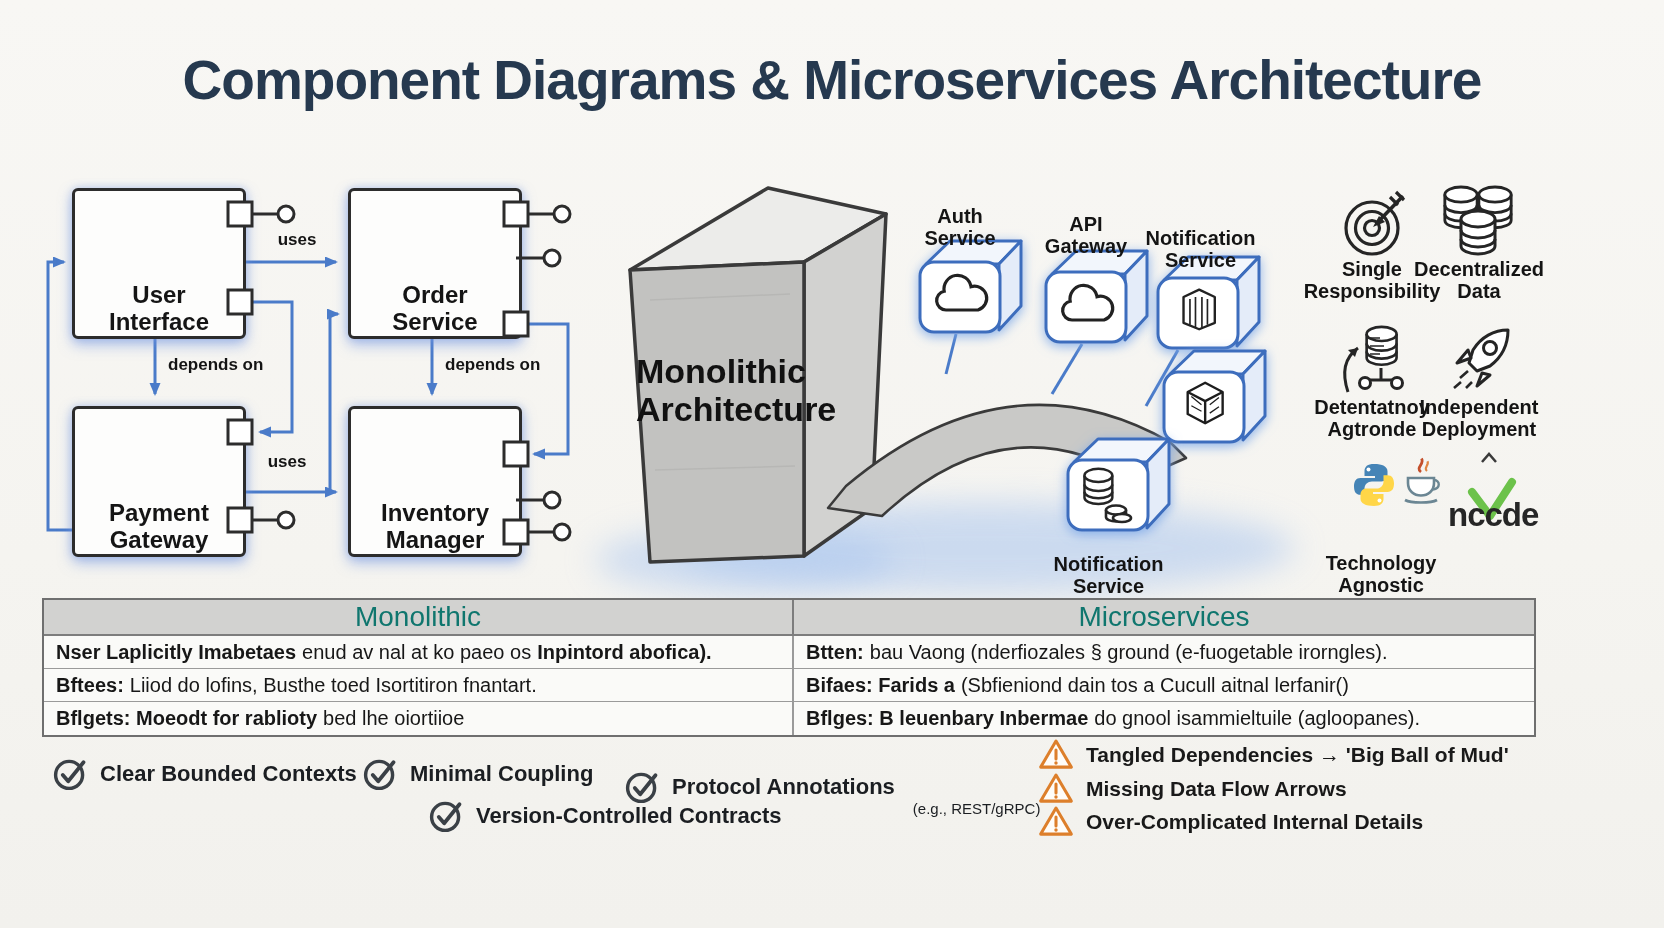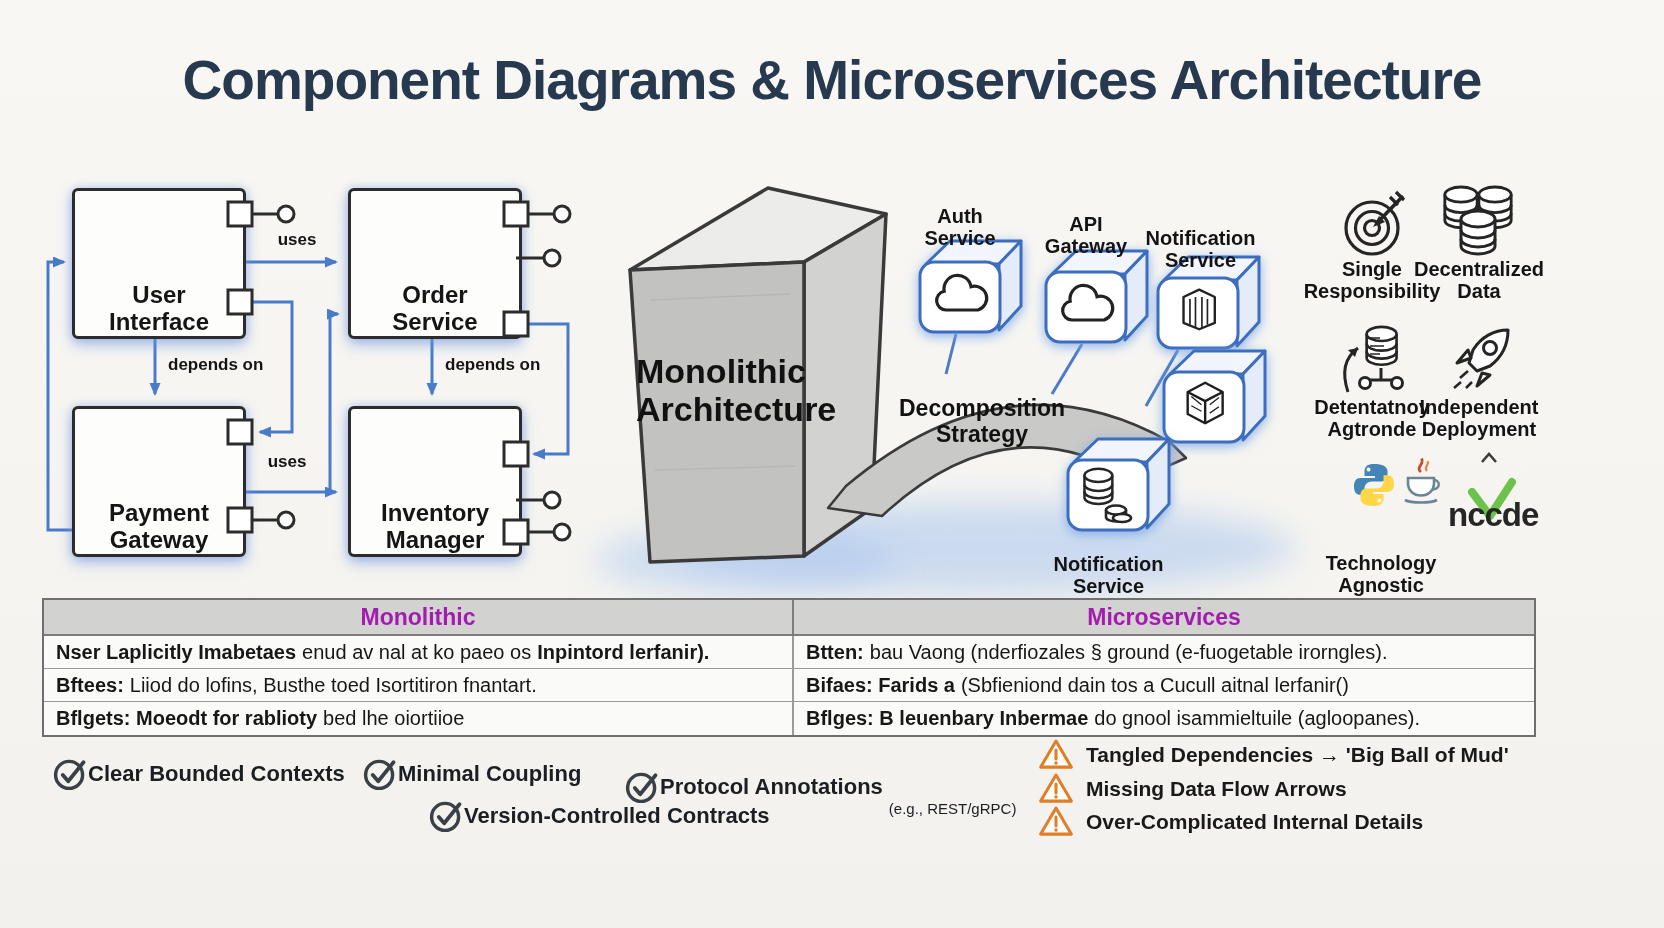--- a/index.html
+++ b/index.html
@@ -18,29 +18,29 @@
   .cbox span{display:block;width:130px;text-align:center;font-size:24px;font-weight:700;
     color:#151515;line-height:1.12;}
   .lbl{position:absolute;font-weight:700;color:#141414;text-align:center;line-height:1.12;z-index:4;}
   .edge-lbl{font-size:17px;font-weight:600;}
   .ms-lbl{font-size:20px;margin-top:27px;}
   .pr-lbl{font-size:20px;}
   .tbl{position:absolute;left:42px;top:598px;width:1490px;z-index:4;border:2px solid #6f6f6f;
     display:grid;grid-template-columns:750px 740px;grid-template-rows:36px 33px 33px 33px;
     background:#fafaf8;}
   .th{background:#d2d2d0;border-bottom:2px solid #7d7d7d;display:flex;align-items:center;
-    justify-content:center;font-size:23px;font-weight:700;color:#a21caf;}
+    justify-content:center;font-size:28px;font-weight:400;color:#0f766e;}
   .th.l{border-right:2px solid #7d7d7d;}
   .cell{display:flex;align-items:center;padding:0 12px;font-size:20px;color:#171717;
     border-bottom:1.5px solid #9a9a9a;white-space:nowrap;overflow:hidden;}
   .cell.l{border-right:2px solid #9a9a9a;}
   .cell.last{border-bottom:none;}
   .cell .b{font-weight:700;margin-right:6px;}
   .cell span:empty{display:none;margin:0;}
-  .check-item{position:absolute;display:flex;align-items:center;gap:0;z-index:4;}
+  .check-item{position:absolute;display:flex;align-items:center;gap:12px;z-index:4;}
   .check-item .t{font-size:22px;font-weight:700;color:#1b1e22;}
   .check-item .t2{font-size:15px;font-weight:400;color:#1b1e22;margin-left:6px;margin-top:44px;}
   .warn-item{position:absolute;display:flex;align-items:center;gap:12px;z-index:4;}
   .warn-item .t{font-size:21px;font-weight:700;color:#191919;}
   .nodetext{position:absolute;z-index:4;font-size:33px;font-weight:700;color:#262626;letter-spacing:-1px;margin-top:28px;}
 </style>
 </head>
 <body>
 
 <div class="canvas">
@@ -217,42 +217,41 @@
   <div class="cbox" style="left:348px;top:406px;">
     <span>Inventory Manager</span>
     </div>
 
   <div class="lbl edge-lbl" style="left:262px;top:230px;width:70px;">uses</div>
   <div class="lbl edge-lbl" style="left:168px;top:355px;width:120px;text-align:left;">depends on</div>
   <div class="lbl edge-lbl" style="left:445px;top:355px;width:120px;text-align:left;">depends on</div>
   <div class="lbl edge-lbl" style="left:252px;top:452px;width:70px;">uses</div>
 
   <div class="lbl" style="left:636px;top:352px;width:166px;font-size:34px;color:#111;">Monolithic Architecture</div>
-  <div class="lbl" style="left:899px;top:396px;width:166px;font-size:23px;color:#111;">Decomposition Strategy</div>
 
   <div class="lbl ms-lbl" style="left:915px;top:178px;width:90px;">Auth Service</div>
   <div class="lbl ms-lbl" style="left:1031px;top:186px;width:110px;">API Gateway</div>
   <div class="lbl ms-lbl" style="left:1138px;top:200px;width:125px;">Notification Service</div>
   <div class="lbl ms-lbl" style="left:1046px;top:526px;width:125px;">Notification Service</div>
 
   <div class="lbl pr-lbl" style="left:1299px;top:258px;width:146px;">Single Responsibility</div>
   <div class="lbl pr-lbl" style="left:1406px;top:258px;width:146px;">Decentralized Data</div>
   <div class="lbl pr-lbl" style="left:1299px;top:396px;width:146px;">Detentatnoy Agtronde</div>
   <div class="lbl pr-lbl" style="left:1406px;top:396px;width:146px;">Independent Deployment</div>
   <div class="lbl pr-lbl" style="left:1308px;top:552px;width:146px;">Technology Agnostic</div>
   <div class="nodetext" style="left:1448px;top:468px;">nccde</div>
 
   <div class="tbl">
     <div class="th l">Monolithic</div>
     <div class="th">Microservices</div>
 
     <div class="cell l">
       <span class="b">Nser Laplicitly Imabetaes</span>
       <span>enud av nal at ko paeo os</span>
-      <span class="b" style="margin-left:6px;">Inpintord lerfanir).</span>
+      <span class="b" style="margin-left:6px;">Inpintord abofica).</span>
     </div>
     <div class="cell">
       <span class="b">Btten:</span>
       <span>bau Vaong (nderfiozales § ground (e-fuogetable irorngles).</span>
     </div>
 
     <div class="cell l">
       <span class="b">Bftees:</span>
       <span>Liiod do lofins, Busthe toed Isortitiron fnantart.</span>
     </div>

